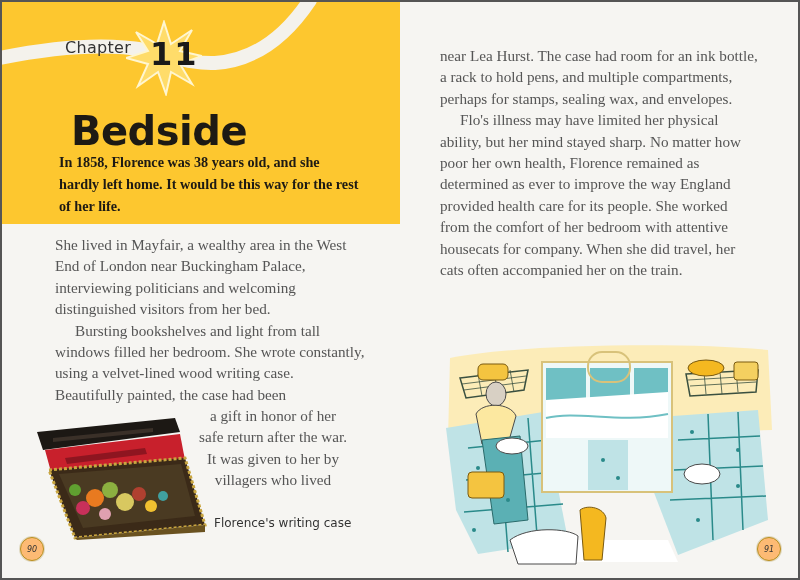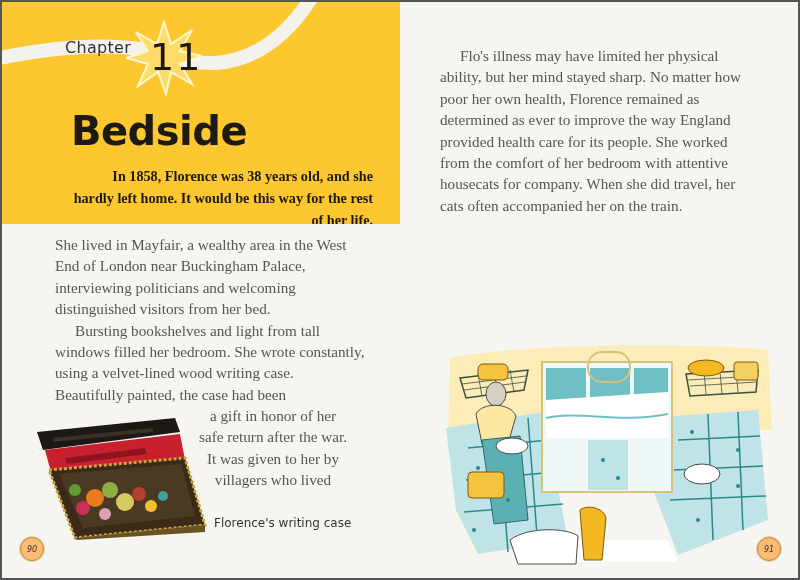--- a/index.html
+++ b/index.html
@@ -7,21 +7,21 @@
     width:800px; height:580px; position:relative; overflow:hidden;
     background:#f6f5f2;
     font-family:"Liberation Serif", "DejaVu Serif", serif;
   }
   .frame { position:absolute; inset:0; border-top:2px solid #555; border-left:2px solid #555; border-bottom:2px solid #555; border-right:2px solid #555; box-sizing:border-box; pointer-events:none; }
   .page-left { position:absolute; left:0; top:0; width:400px; height:580px; }
   .chapter-banner { position:absolute; left:0; top:0; width:400px; height:224px; background:#fdc72f; overflow:hidden; }
   .ribbon { position:absolute; left:0; top:0; width:400px; height:224px; }
   .chapter-label { position:absolute; left:65px; top:38px; font-family:"DejaVu Sans", sans-serif; font-size:16px; color:#333; letter-spacing:0.3px; }
   .star { position:absolute; left:126px; top:20px; width:76px; height:76px; }
-  .chapter-num { position:absolute; left:150px; top:35px; font-family:"DejaVu Sans", sans-serif; font-weight:normal; font-size:38px; color:#1a1a1a; letter-spacing:2px; }
+  .chapter-num { position:absolute; left:150px; top:35px; font-family:"DejaVu Sans", sans-serif; font-weight:bold; font-size:32px; color:#1a1a1a; letter-spacing:2px; }
   .title { position:absolute; left:55px; top:92px; font-family:"DejaVu Sans", sans-serif; font-weight:bold; font-size:40px; color:#1d1a14; letter-spacing:-0.5px; }
   .intro { position:absolute; left:55px; top:147px; width:300px; font-family:"Liberation Serif", serif; font-weight:bold; font-size:14.2px; line-height:22px; color:#1d1a14; }
   .body-text { position:absolute; font-family:"Liberation Serif", serif; font-size:15.2px; line-height:21.4px; color:#555; }
   .body-text p { margin:0; }
   .indent { text-indent:20px; }
   .left-col { left:55px; top:234px; width:310px; }
   .left-wrap { left:188px; top:405px; width:170px; text-align:center; }
   .right-col { left:440px; top:45px; width:320px; }
   .case-img { position:absolute; left:35px; top:410px; width:172px; height:130px; }
   .caption { position:absolute; left:214px; top:516px; font-family:"DejaVu Sans", sans-serif; font-size:12px; color:#333; }
@@ -37,21 +37,21 @@
   <div class="chapter-banner">
     <svg class="ribbon" viewBox="0 0 400 224">
       <path d="M0,58 C60,46 110,44 145,50 C175,56 190,64 215,63 C260,60 290,30 310,0" fill="none" stroke="#f4f2ec" stroke-width="14" stroke-linecap="round"></path>
     </svg>
     <span class="chapter-label">Chapter</span>
     <svg class="star" viewBox="0 0 76 76">
       <polygon points="38,2 45,24 66,10 54,31 76,36 54,44 66,64 45,52 40,74 32,52 12,66 22,44 0,38 22,31 10,12 31,24" fill="#ffdc6a" stroke="#fff6d0" stroke-width="2"></polygon>
     </svg>
     <span class="chapter-num">11</span>
     <h1 class="title" style="margin:16px;">Bedside</h1>
-    <p class="intro" style="margin:18px;text-align:right;">In 1858, Florence was 38 years old, and she hardly left home. It would be this way for the rest of her life.</p>
+    <p class="intro" style="margin:4px;">In 1858, Florence was 38 years old, and she hardly left home. It would be this way for the rest of her life.</p>
   </div>
 
   <div class="body-text left-col">
     <p>She lived in Mayfair, a wealthy area in the West End of London near Buckingham Palace, interviewing politicians and welcoming distinguished visitors from her bed.</p>
     <p class="indent">Bursting bookshelves and light from tall windows filled her bedroom. She wrote constantly, using a velvet-lined wood writing case. Beautifully painted, the case had been</p>
   </div>
 
   <div class="body-text left-wrap">
     <div>a gift in honor of her</div>
     <div>safe return after the war.</div>
@@ -82,20 +82,21 @@
 
     <polygon points="14,60 150,48 170,115 40,128" fill="none" stroke="#c9a640" stroke-width="3" stroke-dasharray="3,2"></polygon>
     <polygon points="40,128 170,115 170,122 42,130" fill="#6a5220"></polygon>
   </svg>
   <span class="caption">Florence's writing case</span>
 
   <div class="page-num pn-left">90</div>
 </div>
 
 <div class="body-text right-col">
+  <p>near Lea Hurst. The case had room for an ink bottle, a rack to hold pens, and multiple compartments, perhaps for stamps, sealing wax, and envelopes.</p>
   <p class="indent">Flo's illness may have limited her physical ability, but her mind stayed sharp. No matter how poor her own health, Florence remained as determined as ever to improve the way England provided health care for its people. She worked from the comfort of her bedroom with attentive housecats for company. When she did travel, her cats often accompanied her on the train.</p>
 </div>
 
 <svg class="train-illus" viewBox="0 0 345 230">
 
   <path d="M12,18 C80,4 250,2 330,10 L334,90 L10,100 Z" fill="#fcecb8"></path>
 
   <path d="M8,88 L105,72 L130,200 L40,214 L18,170 Z" fill="#bfe3e6"></path>
   <path d="M30,108 L110,100 M28,140 L118,132 M26,172 L125,164 M60,84 L70,212 M90,78 L100,208" stroke="#2a8a8a" stroke-width="1.5" fill="none"></path>
 

